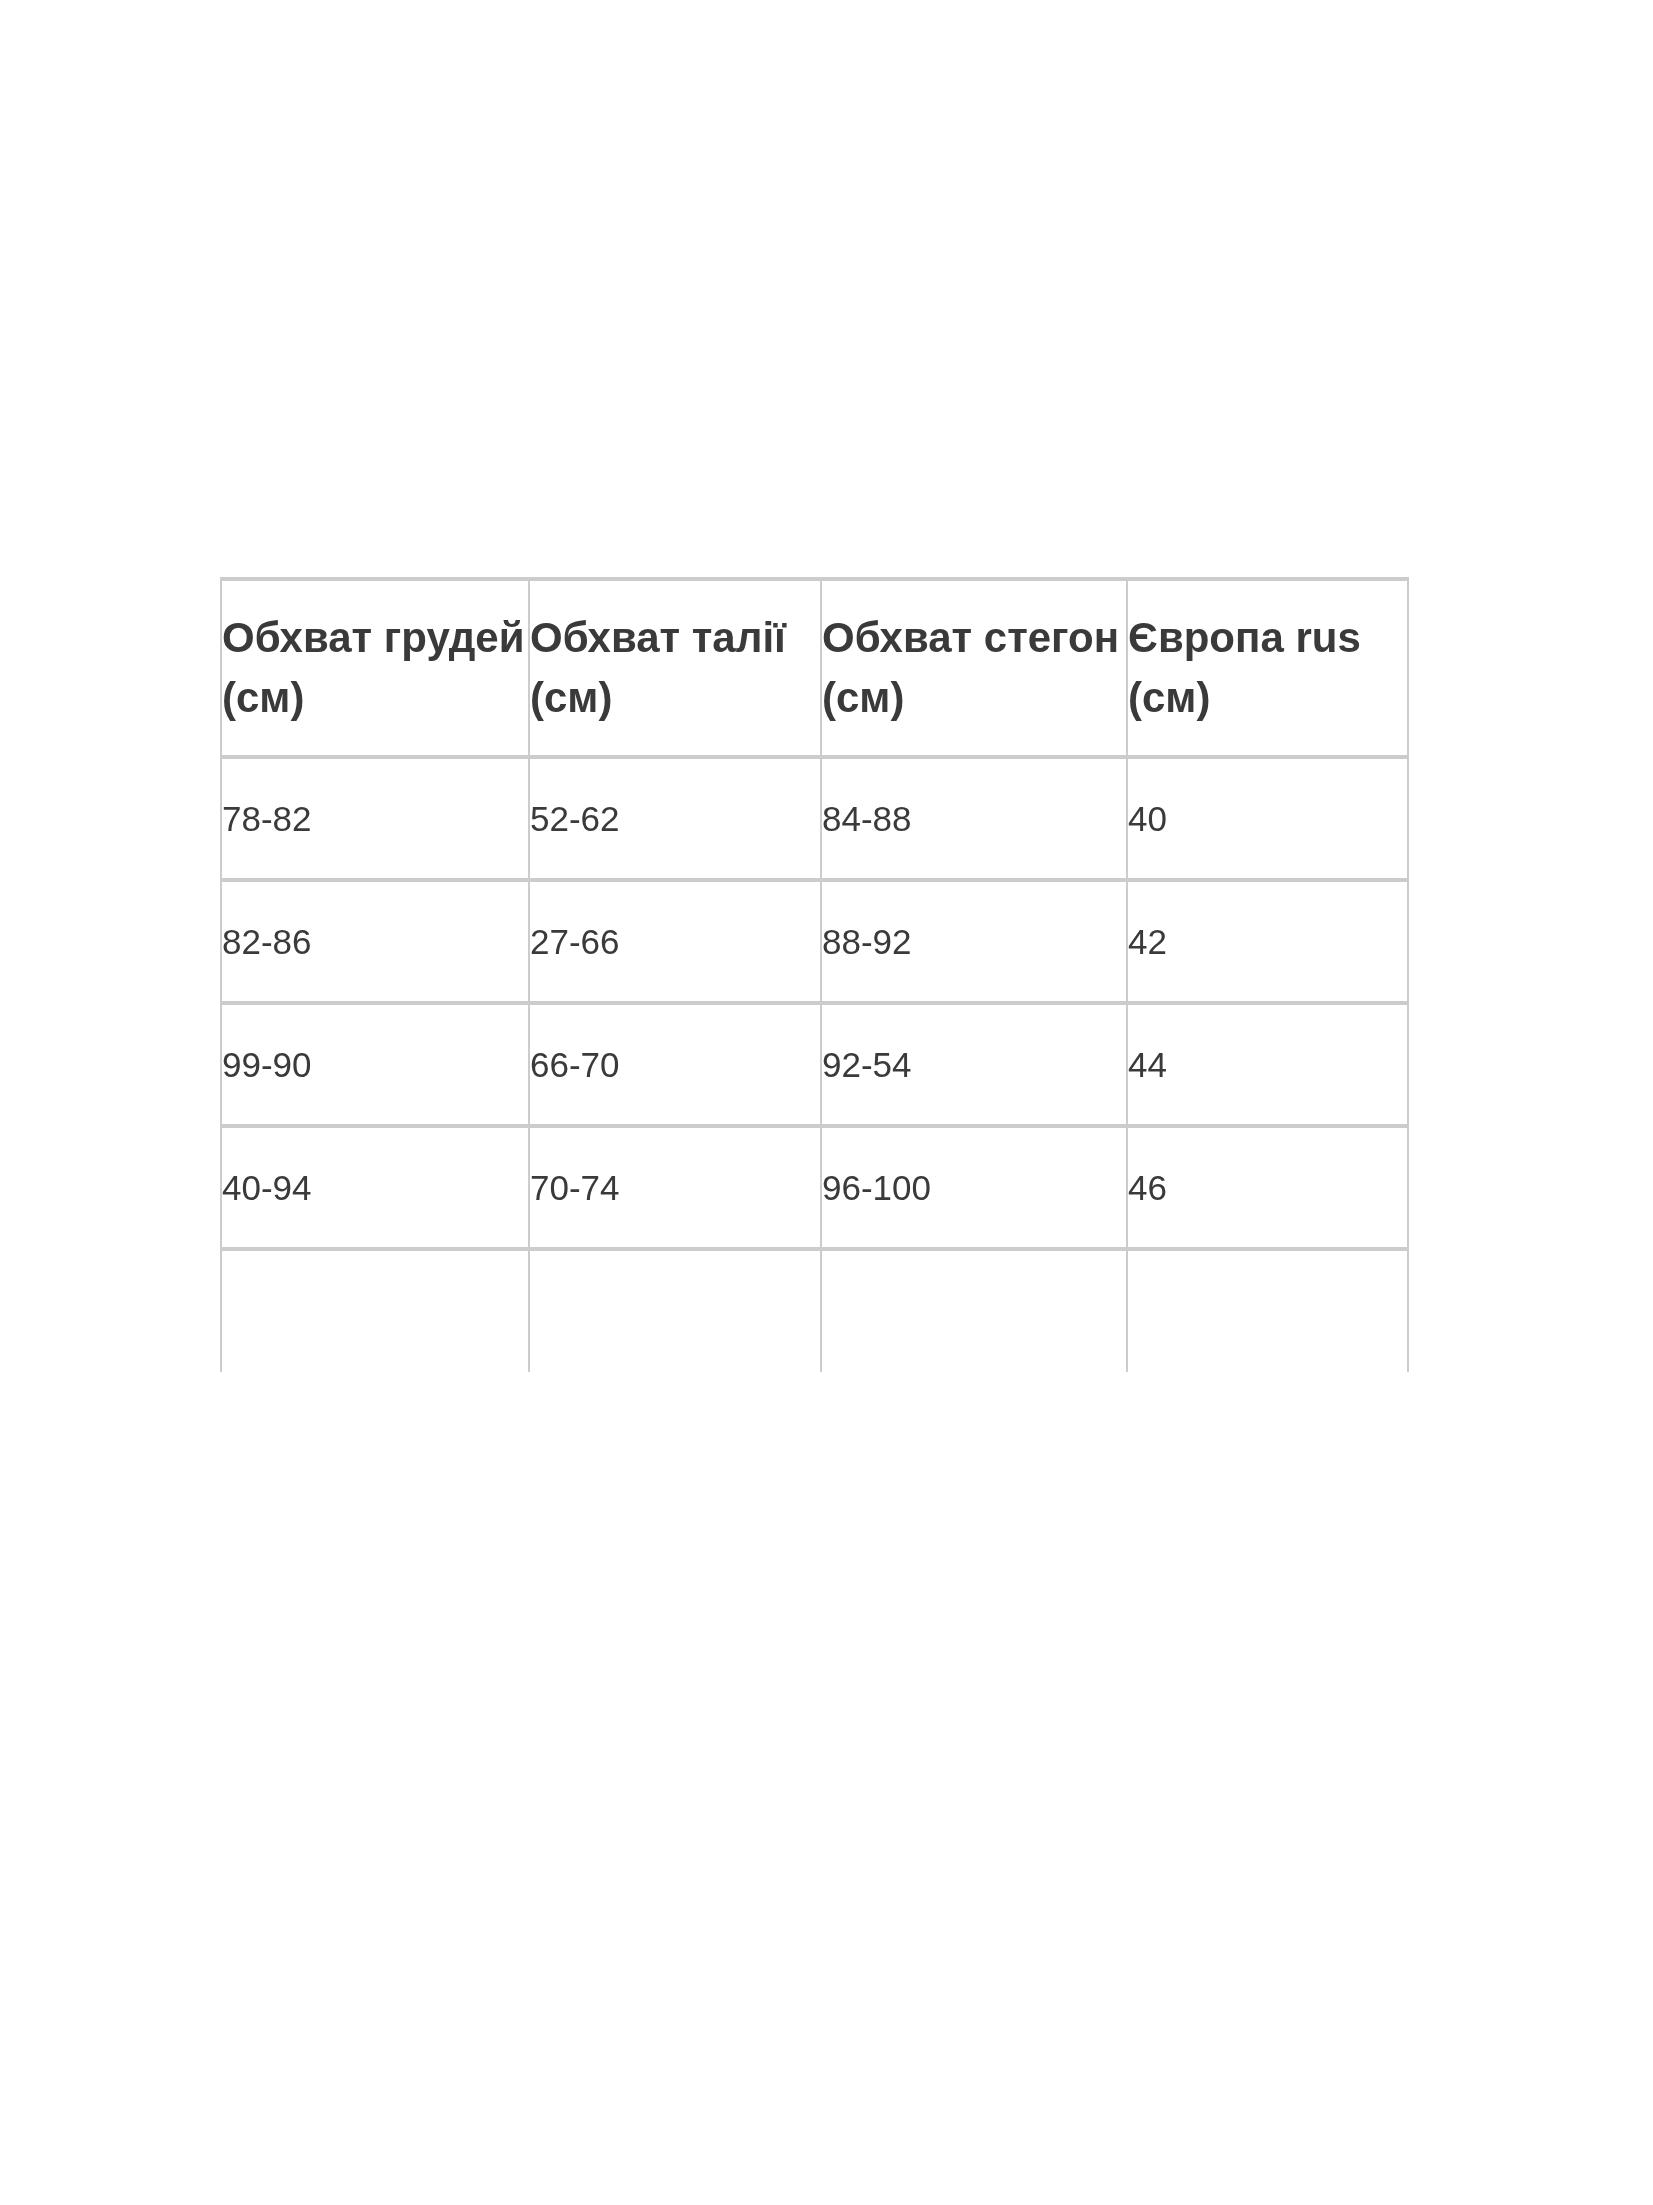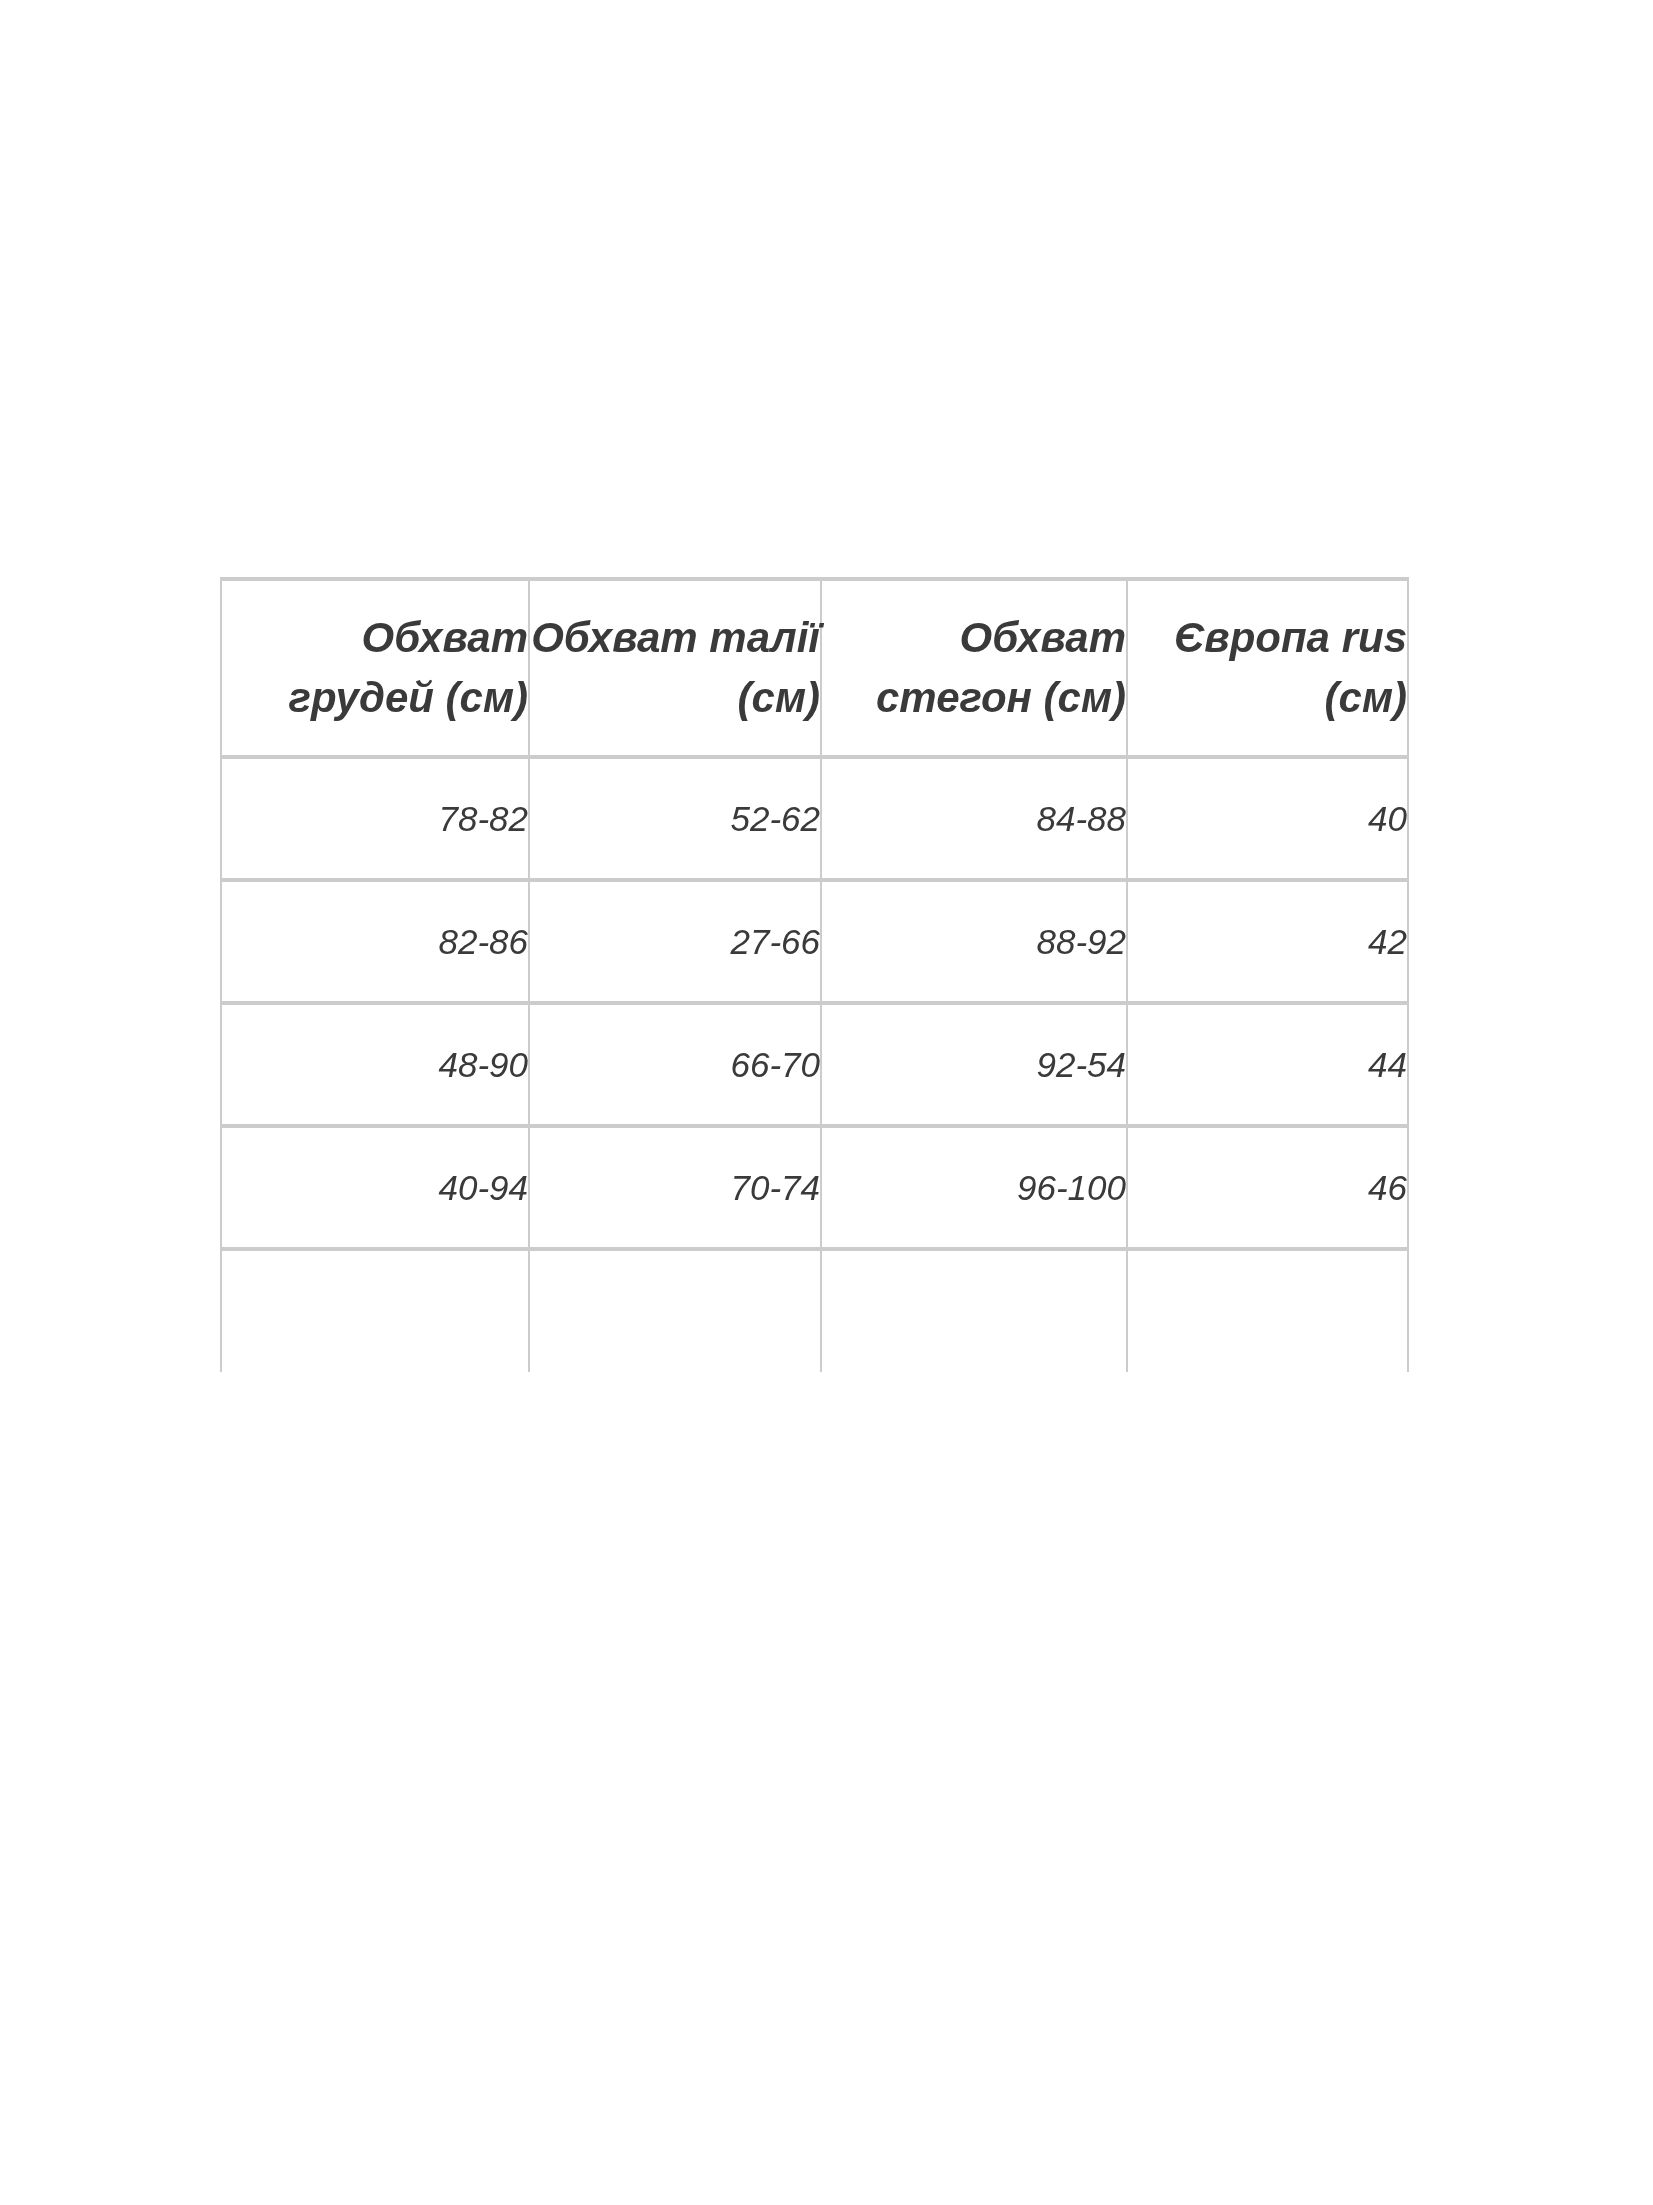--- a/index.html
+++ b/index.html
@@ -37,24 +37,23 @@
   col.c1 { width: 308px; }
   col.c2 { width: 292px; }
   col.c3 { width: 306px; }
   col.c4 { width: 281px; }
   th, td {
     border-left: 2.5px solid #cccccc;
     border-right: 2.5px solid #cccccc;
     border-top: 4.1px solid #cccccc;
     border-bottom: 4.1px solid #cccccc;
     padding: 0;
-    text-align: right;
+    text-align: left;
     vertical-align: middle;
     background: #ffffff;
-    font-style: italic;
   }
   thead tr {
     height: 178px;
   }
   tbody tr {
     height: 123px;
   }
   th {
     font-size: 42px;
     font-weight: bold;
@@ -96,21 +95,21 @@
           <td>84-88</td>
           <td>40</td>
         </tr>
         <tr>
           <td>82-86</td>
           <td>27-66</td>
           <td>88-92</td>
           <td>42</td>
         </tr>
         <tr>
-          <td>48-90</td>
+          <td>99-90</td>
           <td>66-70</td>
           <td>92-54</td>
           <td>44</td>
         </tr>
         <tr>
           <td>40-94</td>
           <td>70-74</td>
           <td>96-100</td>
           <td>46</td>
         </tr>

